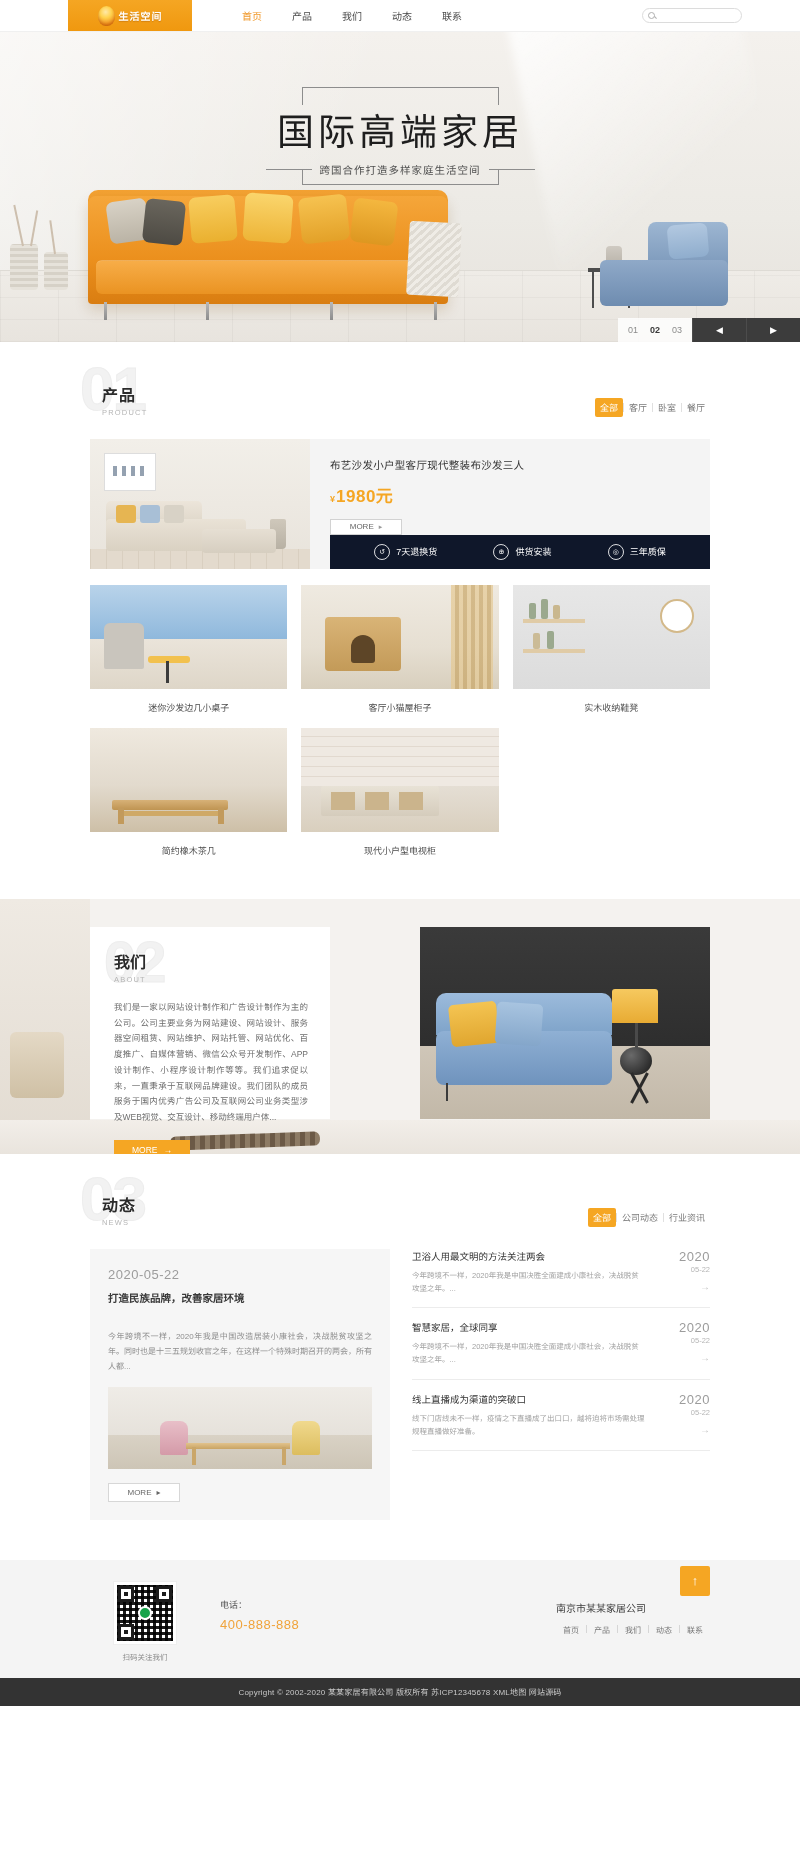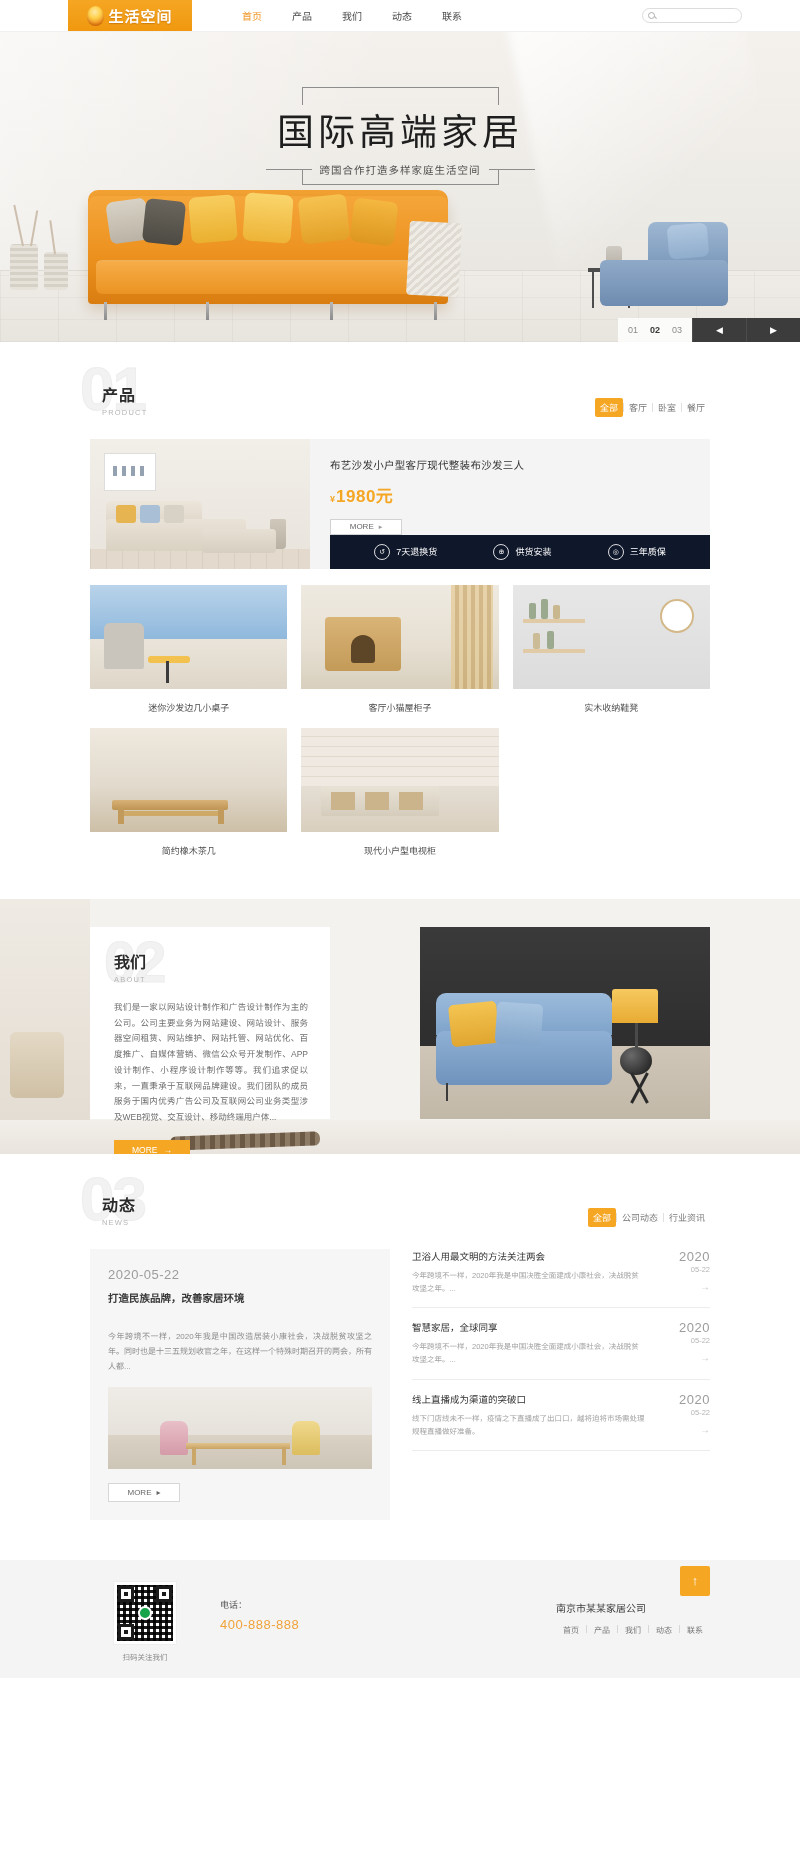--- a/index.html
+++ b/index.html
@@ -35,21 +35,21 @@
   .logo-mark {
     width: 17px; height: 20px;
     border-radius: 50% 50% 45% 45%;
     background: radial-gradient(circle at 45% 30%, #ffe9a8 0%, #ffd24d 35%, #f08a1a 75%, #c9600a 100%);
     flex: 0 0 auto;
     box-shadow: inset 0 -2px 3px rgba(150,60,0,.35);
   }
   .logo-text {
     font-family: Liberation Mono, monospace;
     font-weight: bold;
-    font-size: 15px;
+    font-size: 10px;
     letter-spacing: 1px;
     color: #ffffff;
     text-shadow: 0 1px 1px rgba(140,70,0,.35);
   }
   .nav {
     display: flex;
     align-items: center;
     gap: 26px;
     margin-left: 48px;
   }
@@ -993,14 +993,15 @@
           <div class="fn-item">我们</div>
           <div class="fn-div"></div>
           <div class="fn-item">动态</div>
           <div class="fn-div"></div>
           <div class="fn-item">联系</div>
         </div>
       </div>
     </div>
   </div>
 
+  <div class="copyright">Copyright © 2002-2020 某某家居有限公司 版权所有 苏ICP12345678 XML地图 网站源码</div>
 
 </div>
 
 </body></html>

